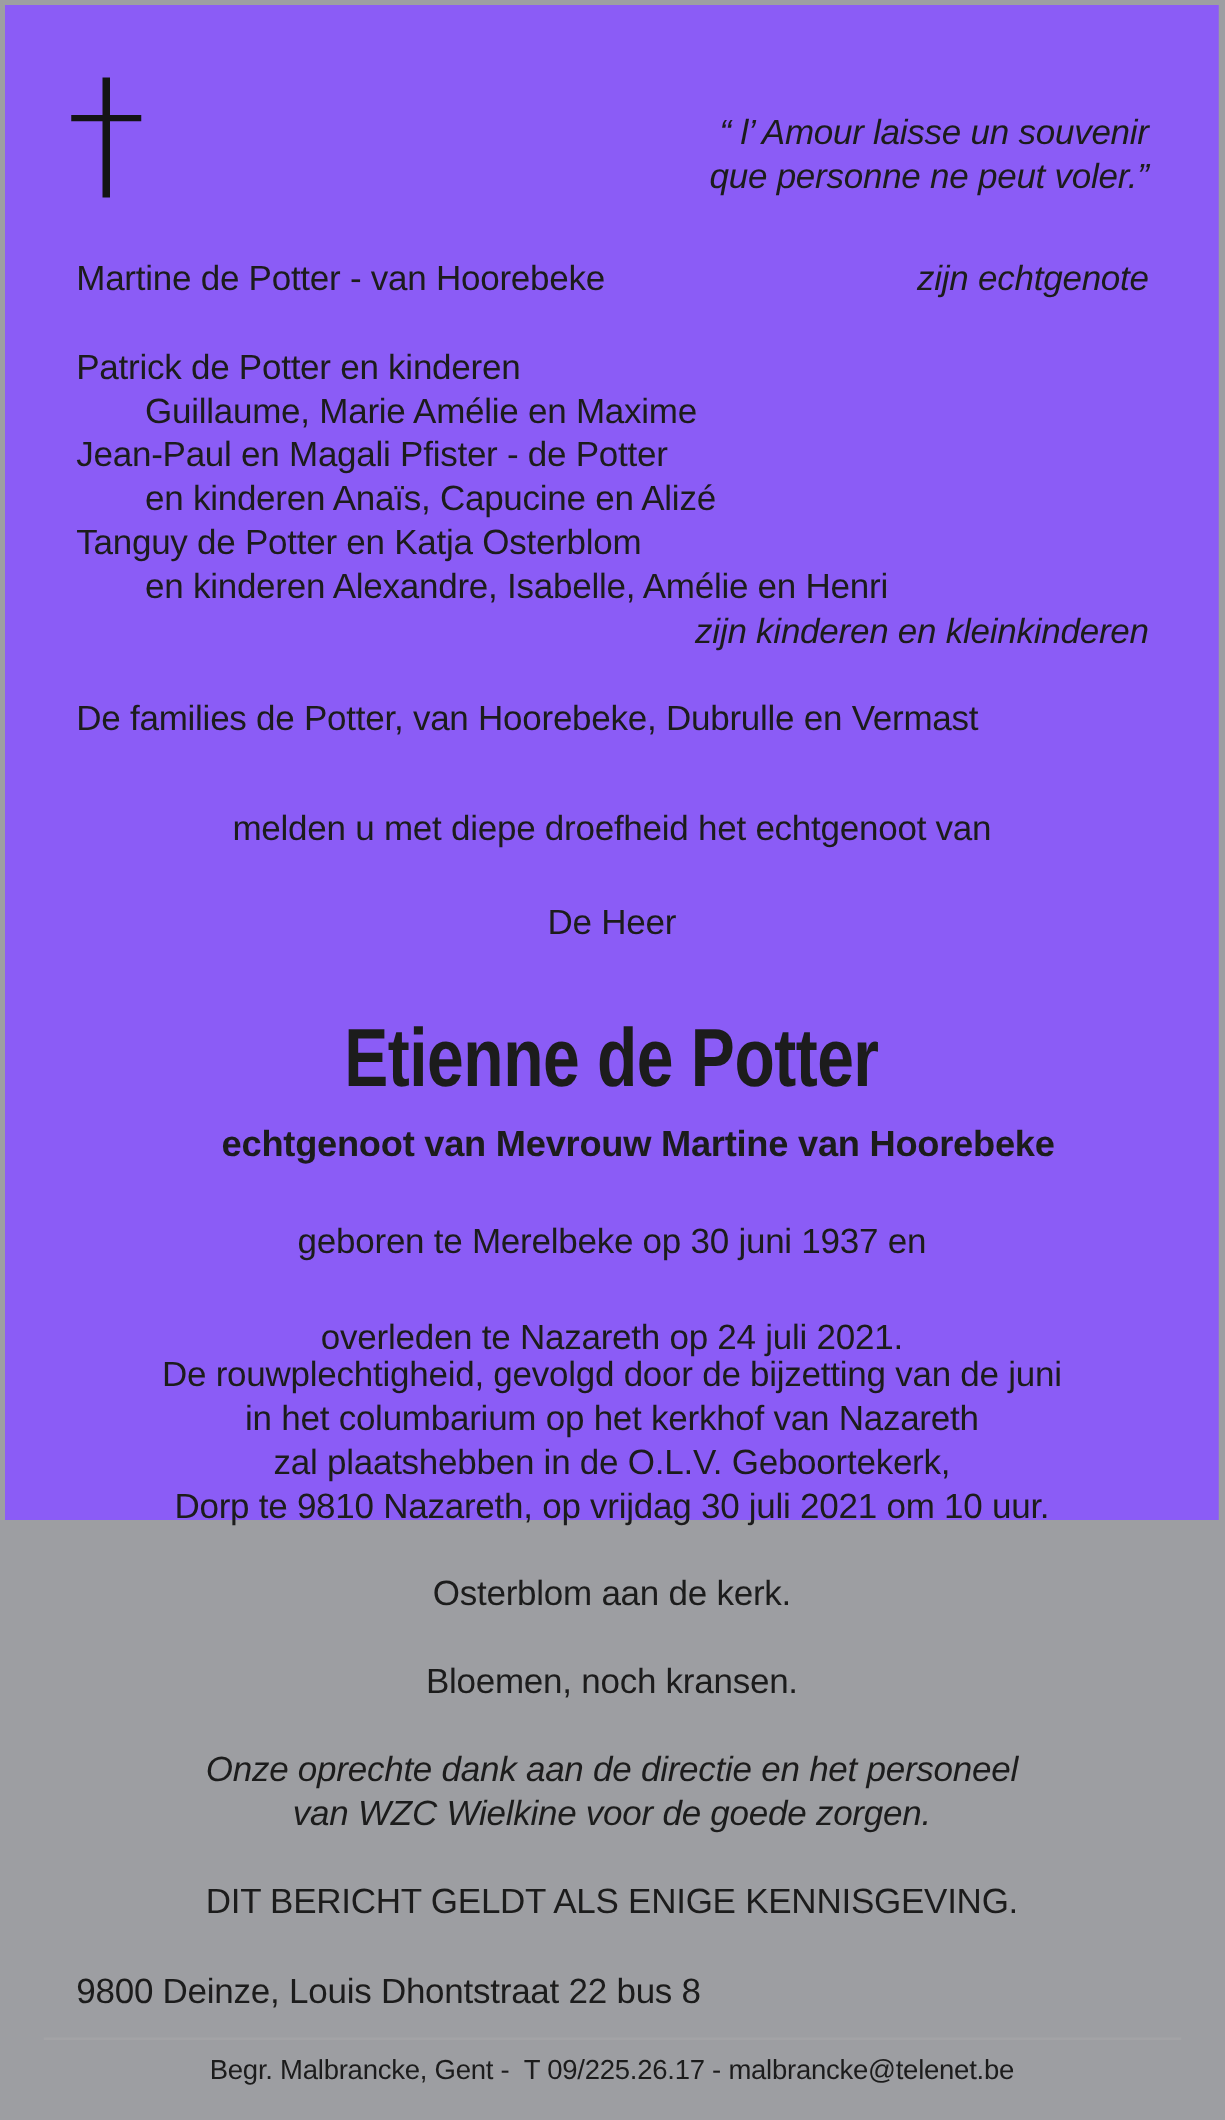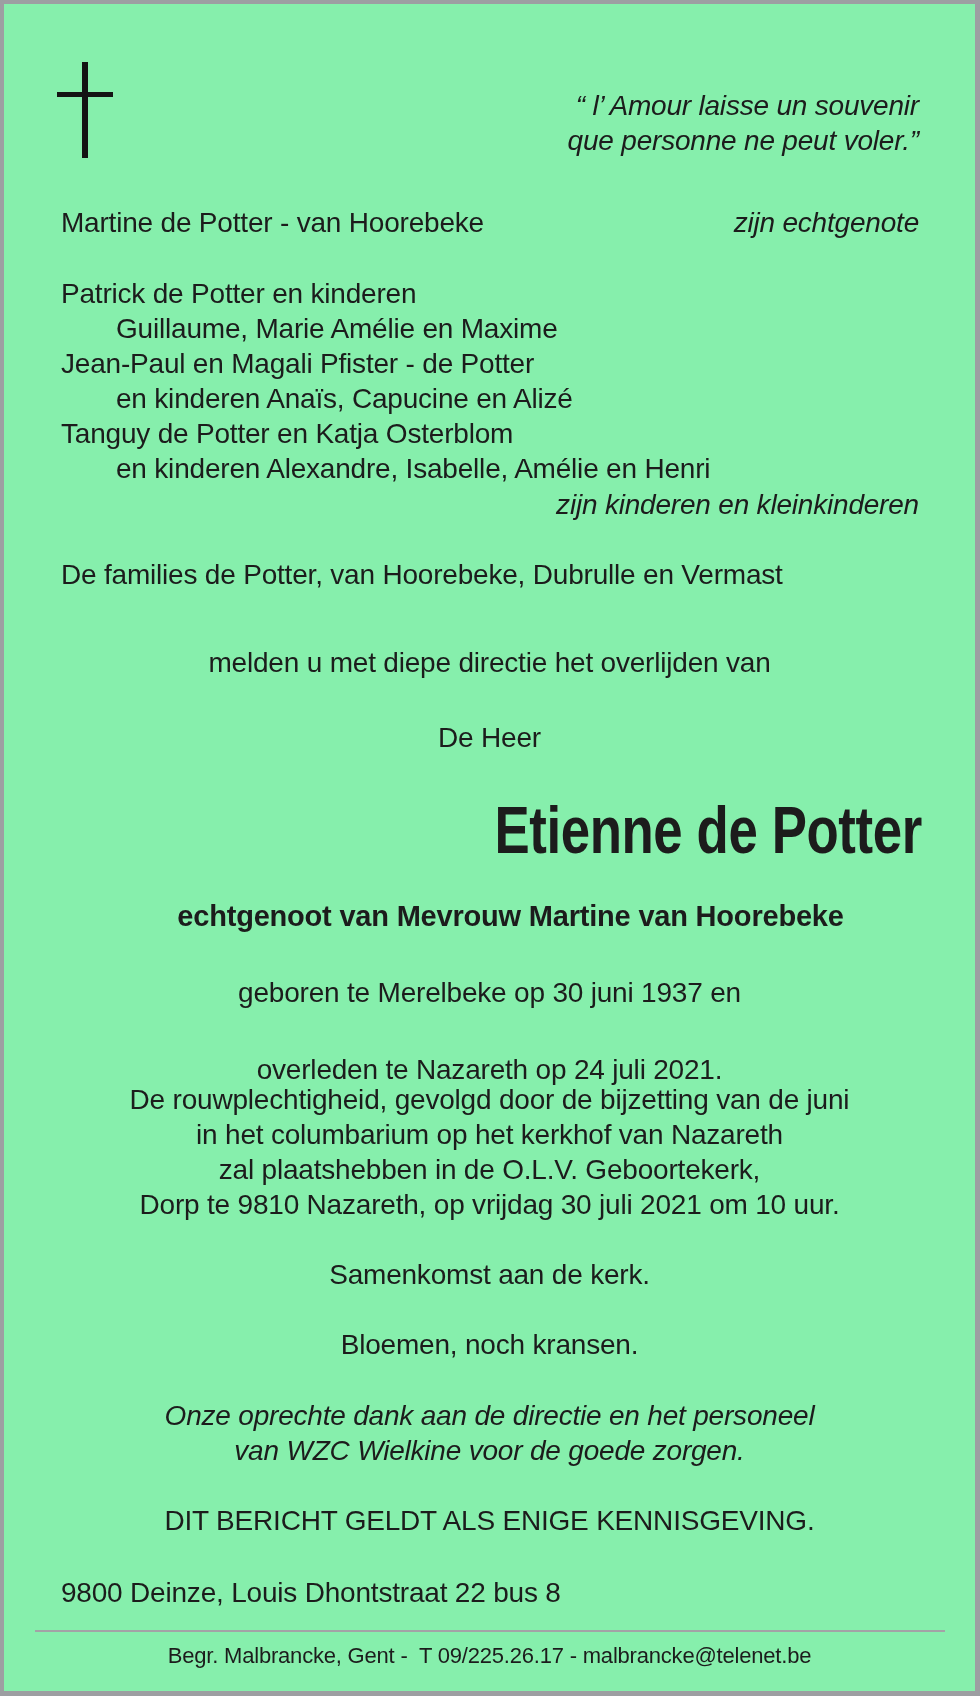--- a/index.html
+++ b/index.html
@@ -3,38 +3,38 @@
 <meta charset="utf-8">
 <style>
   html, body { margin: 0; padding: 0; }
   body {
     width: 980px; height: 1696px; position: relative; overflow: hidden;
     background: #9d9ea2;
     font-family: "Liberation Sans", sans-serif;
     color: #1c1c1c;
   }
   .card {
-    position: absolute; left: 4px; top: 4px; width: 971px; height: 1687px;
-    background: #86efac;
+    position: absolute; left: 4px; top: 4px; width: 971px; height: 1212px;
+    background: #8b5cf6;
   }
   .ln {
     position: absolute; white-space: pre; font-size: 28px; line-height: 1;
     letter-spacing: -0.2px;
   }
   .left { left: 57px; }
   .indent { left: 98px; margin-left: 14px; }
   .right { right: 56px; text-align: right; }
   .center { left: 0; width: 971px; text-align: center; }
   .it { font-style: italic; }
   .b { font-weight: normal; }
   .cross-v { position: absolute; left: 78px; top: 58px; width: 6px; height: 96px; background: #141414; }
   .cross-h { position: absolute; left: 53px; top: 88px; width: 56px; height: 5px; background: #141414; }
   .name {
-    position: absolute; left: 0; width: 971px; text-align: right;
-    font-weight: bold; font-size: 66px; line-height: 1;
+    position: absolute; left: 0; width: 971px; text-align: center;
+    font-weight: bold; font-size: 66px; line-height: 1; margin-top: 16px;
   }
   .name span { display: inline-block; transform: scaleX(0.80); transform-origin: center; letter-spacing: -0.5px; }
   .subtitle { font-weight: bold; font-size: 29px; margin-left: 21px; }
   .rule { position: absolute; left: 31px; top: 1626px; width: 910px; height: 2px; background: #a3a3a6; }
   .footer { font-size: 22px; }
 </style>
 </head>
 <body>
 
 <div class="card">
@@ -53,37 +53,37 @@
   <div class="ln left" style="top:276px">Patrick de Potter en kinderen</div>
   <div class="ln indent" style="top:311px">Guillaume, Marie Amélie en Maxime</div>
   <div class="ln left" style="top:346px">Jean-Paul en Magali Pfister - de Potter</div>
   <div class="ln indent" style="top:381px">en kinderen Anaïs, Capucine en Alizé</div>
   <div class="ln left" style="top:416px">Tanguy de Potter en Katja Osterblom</div>
   <div class="ln indent" style="top:451px">en kinderen Alexandre, Isabelle, Amélie en Henri</div>
   <div class="ln right it" style="top:487px">zijn kinderen en kleinkinderen</div>
 
   <div class="ln left" style="top:557px">De families de Potter, van Hoorebeke, Dubrulle en Vermast</div>
 
-  <div class="ln center" style="top:645px">melden u met diepe directie het overlijden van</div>
+  <div class="ln center" style="top:645px">melden u met diepe droefheid het echtgenoot van</div>
 
   <div class="ln center" style="top:720px">De Heer</div>
 
   <div class="name" style="top:793px"><span>Etienne de Potter</span></div>
 
   <div class="ln center subtitle" style="top:898px">echtgenoot van Mevrouw Martine van Hoorebeke</div>
 
   <div class="ln center" style="top:975px">geboren te Merelbeke op 30 juni 1937 en</div>
   <div class="ln center" style="top:1052px">overleden te Nazareth op 24 juli 2021.</div>
 
   <div class="ln center" style="top:1082px">De rouwplechtigheid, gevolgd door de bijzetting van de juni</div>
   <div class="ln center" style="top:1117px">in het columbarium op het kerkhof van Nazareth</div>
   <div class="ln center" style="top:1152px">zal plaatshebben in de O.L.V. Geboortekerk,</div>
   <div class="ln center" style="top:1187px"><span>Dorp te 9810 Nazareth, </span><span class="b">op vrijdag 30 juli 2021 om 10 uur</span><span>.</span></div>
 
-  <div class="ln center" style="top:1257px">Samenkomst aan de kerk.</div>
+  <div class="ln center" style="top:1257px">Osterblom aan de kerk.</div>
 
   <div class="ln center" style="top:1327px">Bloemen, noch kransen.</div>
 
   <div class="ln center it" style="top:1398px">Onze oprechte dank aan de directie en het personeel</div>
   <div class="ln center it" style="top:1433px">van WZC Wielkine voor de goede zorgen.</div>
 
   <div class="ln center" style="top:1503px">DIT BERICHT GELDT ALS ENIGE KENNISGEVING.</div>
 
   <div class="ln left" style="top:1575px">9800 Deinze, Louis Dhontstraat 22 bus 8</div>
 

